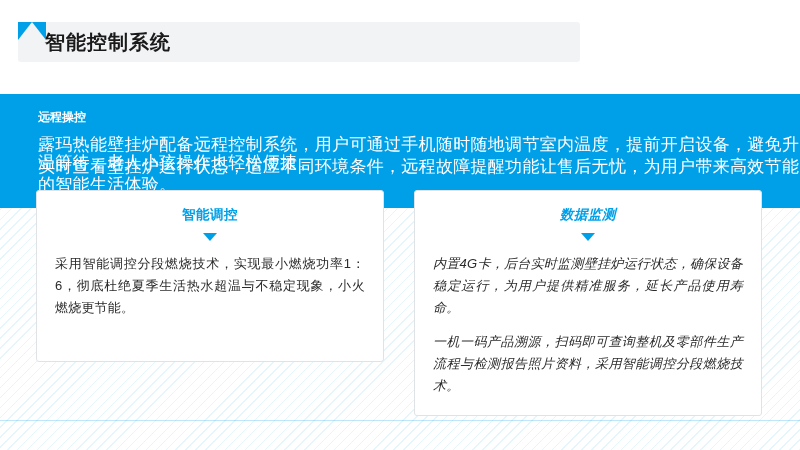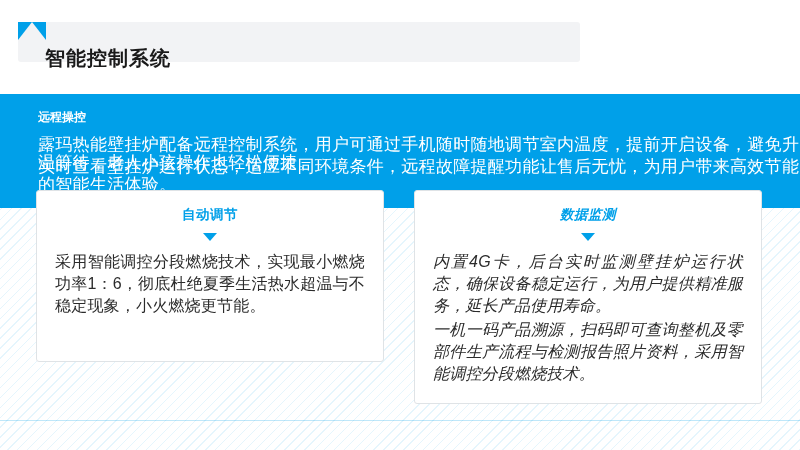--- a/index.html
+++ b/index.html
@@ -65,21 +65,21 @@
     top: 0px;
     width: 0;
     height: 0;
     border-left: 14px solid #00a0e9;
     border-right: 14px solid #00a0e9;
     border-bottom: 18px solid transparent;
   }
   .header-title {
     position: absolute;
     left: 45px;
-    top: 24px;
+    top: 8px;
     font-size: 20px;
     font-weight: bold;
     color: #1a1a1a;
     letter-spacing: 1px;
     line-height: 24px;
   }
 
   
   .blue-band {
     position: absolute;
@@ -144,25 +144,25 @@
   }
   .card-caret {
     width: 0;
     height: 0;
     margin: 8px auto 10px auto;
     border-left: 7px solid transparent;
     border-right: 7px solid transparent;
     border-top: 8px solid #00a0e9;
   }
   .card-para {
-    font-size: 16px;
+    font-size: 13px;
     color: #2b2b2b;
     line-height: 22px;
     letter-spacing: 0.2px;
-    margin: 0 0 2px 0;
+    margin: 12px 0 2px 0;
     text-align: justify;
   }
 
   
   .bottom-rule {
     position: absolute;
     left: 0;
     top: 420px;
     width: 800px;
     height: 1px;
@@ -193,21 +193,21 @@
 </div>
 
 <div class="blue-band"></div>
 <div class="band-title">远程操控</div>
 <div class="band-line band-line-1">露玛热能壁挂炉配备远程控制系统，用户可通过手机随时随地调节室内温度，提前开启设备，避免升温等待，老人小孩操作也轻松便捷。</div>
 <div class="band-line band-line-2">实时查看壁挂炉运行状态，适应不同环境条件，远程故障提醒功能让售后无忧，为用户带来高效节能的智能生活体验。</div>
 
 <div class="cards">
 
   <div class="card card-left">
-    <div class="card-title">自动调节</div>
+    <div class="card-title">智能调控</div>
     <div class="card-caret"></div>
     <p class="card-para">采用智能调控分段燃烧技术，实现最小燃烧功率1：6，彻底杜绝夏季生活热水超温与不稳定现象，小火燃烧更节能。</p>
   </div>
 
   <div class="card card-right">
     <div class="card-title">数据监测</div>
     <div class="card-caret"></div>
     <p class="card-para">内置4G卡，后台实时监测壁挂炉运行状态，确保设备稳定运行，为用户提供精准服务，延长产品使用寿命。</p>
     <p class="card-para">一机一码产品溯源，扫码即可查询整机及零部件生产流程与检测报告照片资料，采用智能调控分段燃烧技术。</p>
   </div>

